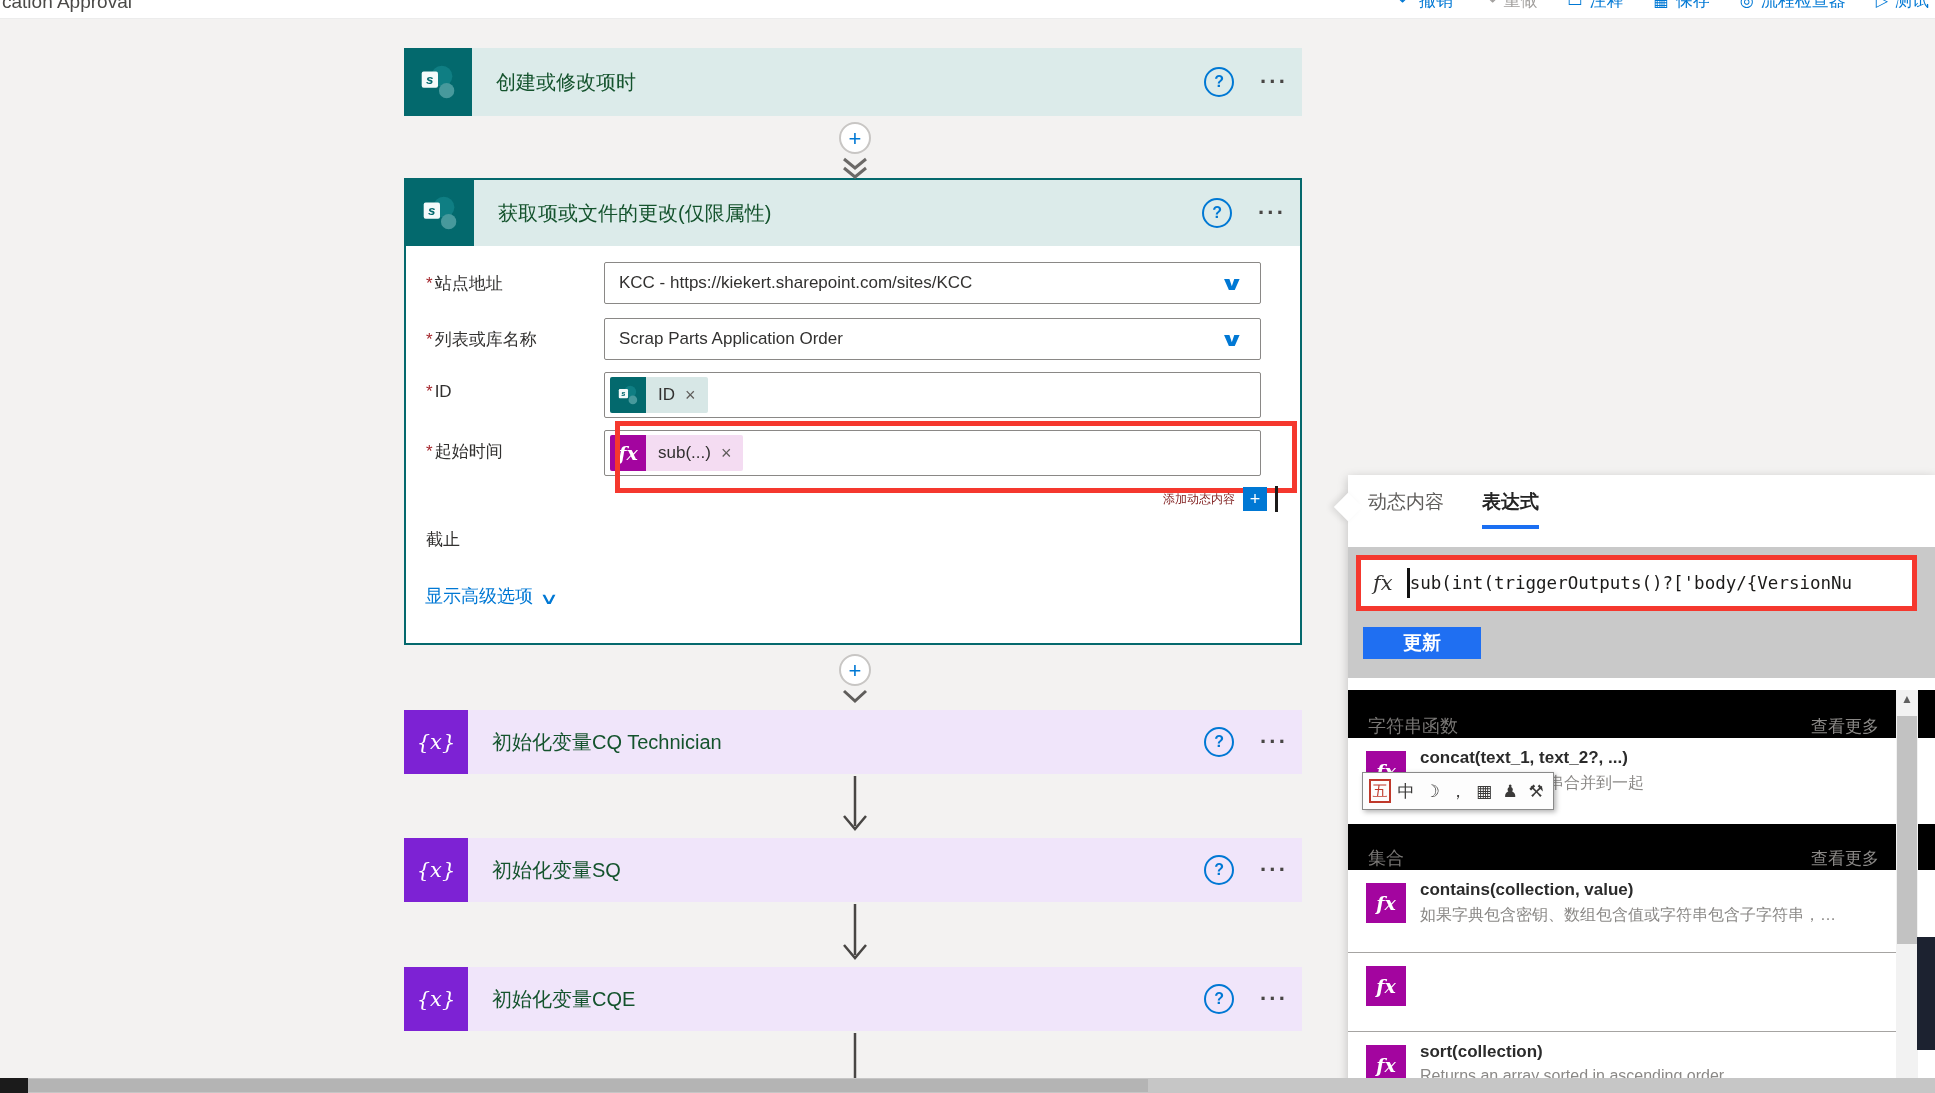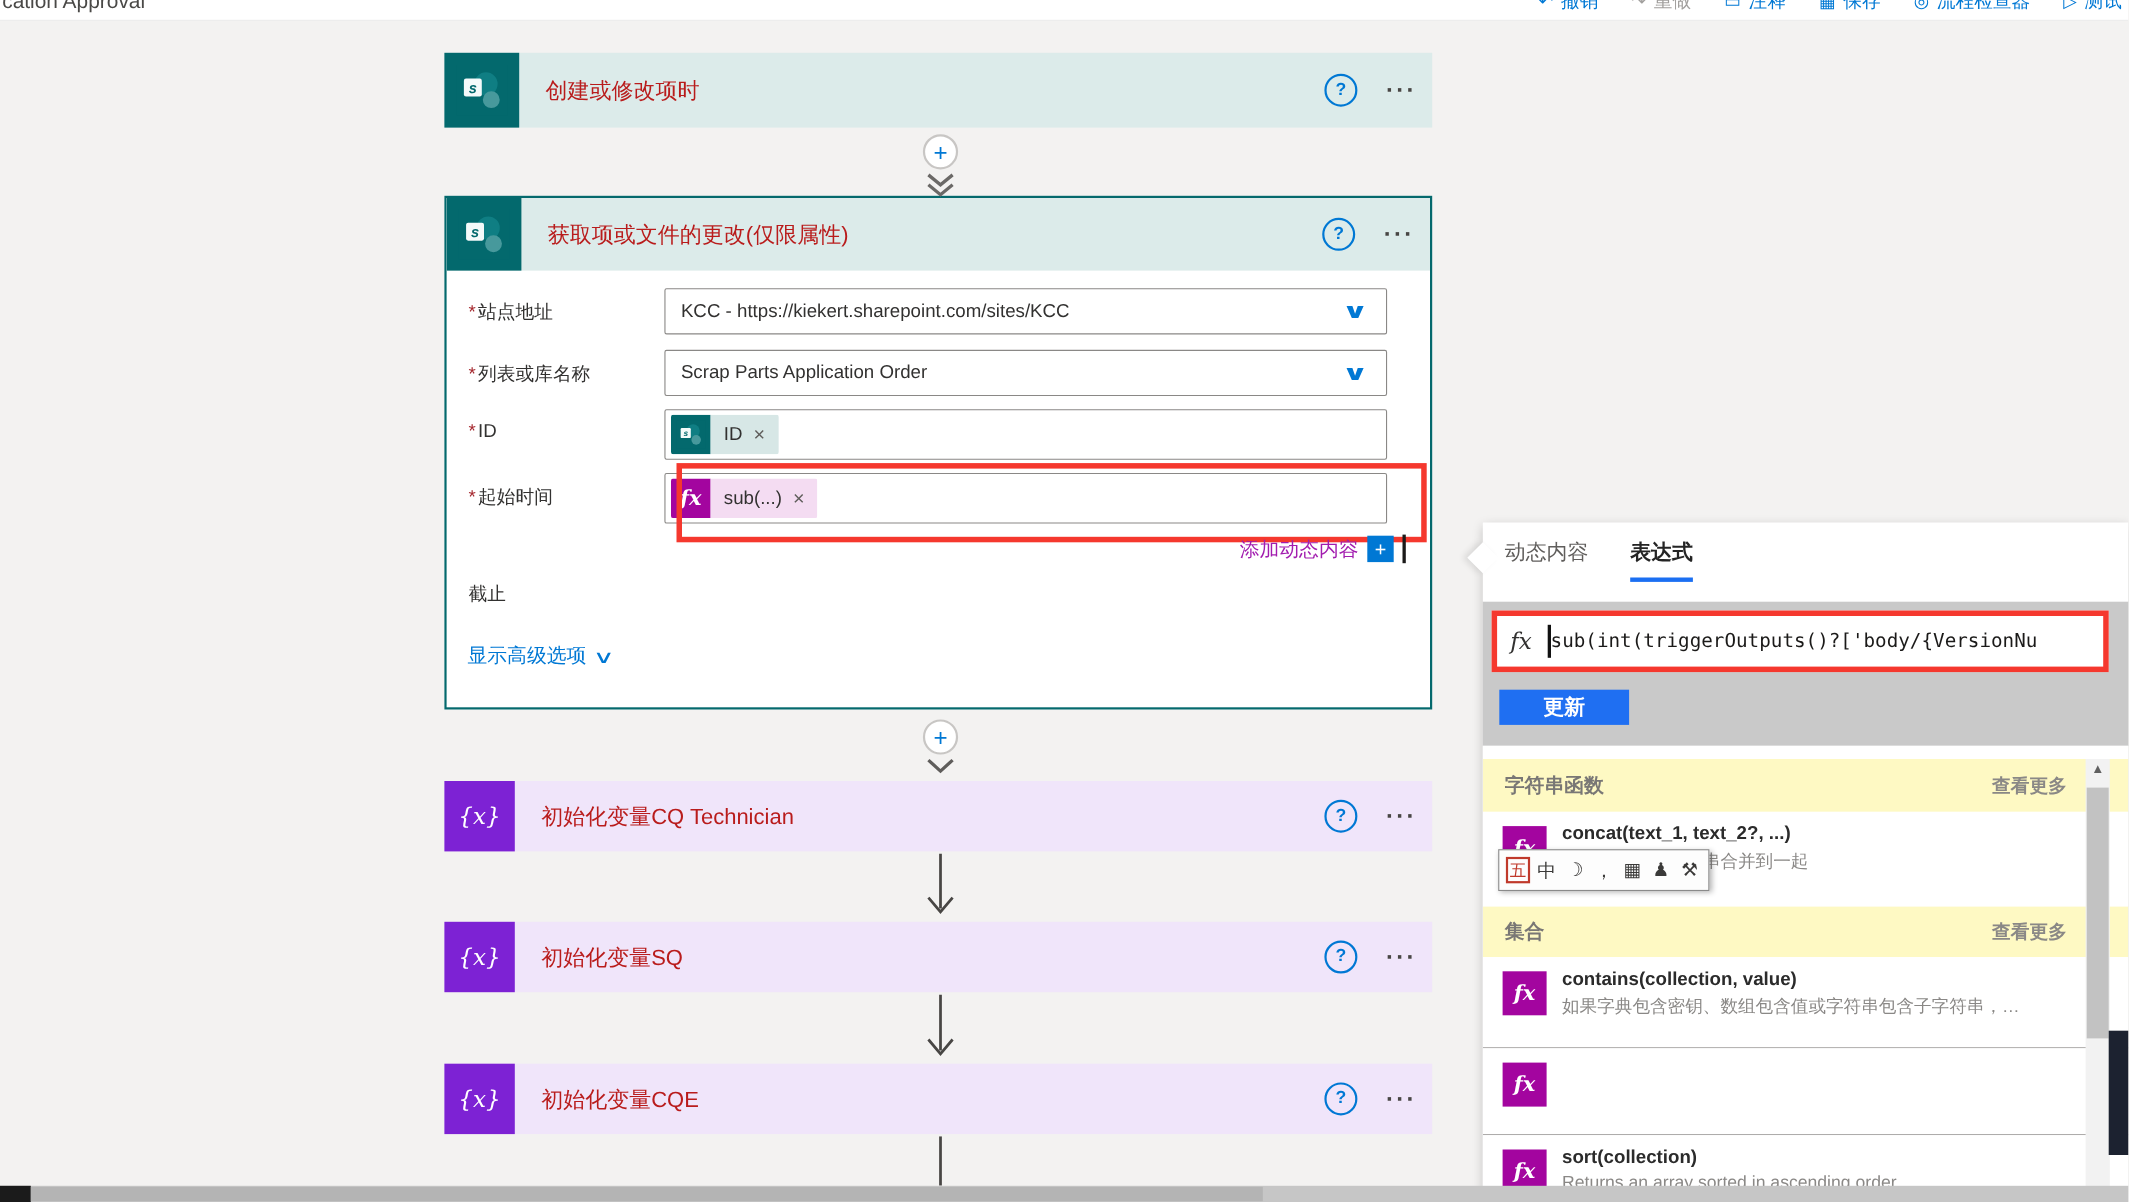--- a/index.html
+++ b/index.html
@@ -13,21 +13,21 @@
     border-bottom:1px solid #ececec;overflow:hidden;z-index:40;}
   .doc-title{position:absolute;left:2px;top:-9px;font-size:19px;color:#4a4947;}
   .toolbar{position:absolute;right:6px;top:-11px;display:flex;gap:30px;align-items:center;}
   .tb-item{display:flex;align-items:center;gap:7px;font-size:17px;color:#0078d4;white-space:nowrap;cursor:pointer;}
   .tb-item.disabled{color:#a19f9d;}
   .tb-icon{font-size:16px;}
   
   .card{position:absolute;left:404px;width:898px;display:flex;align-items:stretch;box-sizing:border-box;cursor:pointer;}
   .card .icon-box{flex:0 0 auto;display:flex;align-items:center;justify-content:center;}
   .card .card-body{flex:1;display:flex;align-items:center;padding:0 14px 0 24px;}
-  .card .card-title{font-size:20px;color:#b91c1c;flex:1;text-align:left;}
+  .card .card-title{font-size:20px;color:#14532d;flex:1;text-align:left;}
   .help-dot{width:26px;height:26px;border:2px solid #0078d4;border-radius:50%;color:#0078d4;
     font-size:16px;font-weight:bold;display:flex;align-items:center;justify-content:center;margin-right:26px;flex:0 0 auto;}
   .help-dot::before{content:"?";}
   .more-dots{color:#484644;font-size:22px;font-weight:bold;letter-spacing:2px;flex:0 0 auto;}
   .more-dots::before{content:"···";}
   
   .trigger-card{top:48px;height:68px;background:#dcebea;}
   .trigger-card .icon-box{width:68px;background:#03696d;}
   
   .action-card{top:178px;height:467px;background:#ffffff;border:2px solid #04696d;}
@@ -52,21 +52,21 @@
   .chip .chip-txt{display:flex;align-items:center;gap:10px;padding:0 12px;font-size:17px;color:#323130;}
   .chip-close::before{content:"×";color:#5f5d5b;font-size:18px;}
   .sp-chip .chip-txt{background:#d7e7e6;}
   .sp-chip .chip-ic{background:#03696d;}
   .fx-chip .chip-txt{background:#f4dcf2;}
   .fx-chip .chip-ic{background:#a3059f;}
   .icon-fx{font-family:"DejaVu Serif","Liberation Serif",serif;font-style:italic;font-weight:bold;color:#fff;font-size:19px;}
   .icon-fx::before{content:"fx";}
   .red-frame{position:absolute;border:5px solid #f5382e;z-index:6;pointer-events:none;}
   .add-dynamic{position:absolute;top:306px;right:22px;display:flex;align-items:center;gap:8px;z-index:7;}
-  .add-dynamic .adlabel{color:#a21caf;font-size:18px;cursor:pointer;}
+  .add-dynamic .adlabel{color:#7f1d1d;font-size:12px;cursor:pointer;}
   .plus-sq{width:24px;height:24px;background:#0078d4;color:#fff;font-size:18px;display:flex;align-items:center;justify-content:center;cursor:pointer;}
   .plus-sq::before{content:"+";}
   .caret-bar{width:3px;height:26px;background:#1b1a19;}
   .adv-link{position:absolute;left:19px;top:404px;color:#0078d4;font-size:18px;display:flex;gap:10px;align-items:flex-end;cursor:pointer;}
   .adv-chev{color:#0078d4;font-size:16px;transform:scaleX(1.7);}
   .adv-chev::before{content:"∨";}
   
   .var-card{height:64px;background:#f0e5fa;}
   .var-card .icon-box{width:64px;background:#7d22d4;}
   .icon-varx{color:#fff;font-size:21px;font-style:italic;font-family:"DejaVu Serif","Liberation Serif",serif;}
@@ -91,21 +91,21 @@
     box-sizing:border-box;display:flex;align-items:center;overflow:hidden;}
   .expr-fx{font-family:"DejaVu Serif","Liberation Serif",serif;font-style:italic;font-size:21px;color:#323130;
     padding:0 14px 0 12px;flex:0 0 auto;}
   .expr-fx::before{content:"fx";}
   .expr-caret{width:3px;height:30px;background:#111;flex:0 0 auto;}
   .expr-text{font-family:"DejaVu Sans Mono","Liberation Mono",monospace;font-size:17.5px;color:#1b1a19;
     white-space:nowrap;overflow:hidden;flex:1;}
   .update-btn{position:absolute;left:15px;top:80px;width:118px;height:32px;background:#1f6ff2;color:#fff;
     border:none;font-size:19px;font-weight:bold;font-family:inherit;cursor:pointer;}
   .fn-list{position:absolute;left:0;top:203px;width:100%;height:415px;background:#fff;overflow:hidden;}
-  .sec-head{height:48px;background:#fef9c3;display:flex;align-items:center;justify-content:space-between;padding:0 56px 0 20px;font-weight:bold;}
+  .sec-head{height:48px;background:#000000;display:flex;align-items:flex-end;justify-content:space-between;padding:0 56px 0 20px;}
   .sec-title{font-size:18px;color:#797775;}
   .see-more{font-size:17px;color:#8a8886;cursor:pointer;}
   .fn-row{position:relative;display:flex;gap:14px;padding:10px 56px 10px 18px;align-items:flex-start;cursor:pointer;background:#fff;}
   .fn-row.divided{border-bottom:1px solid #a6a4a2;}
   .fn-ic{flex:0 0 40px;width:40px;height:40px;background:#a3059f;display:flex;align-items:center;justify-content:center;margin-top:3px;}
   .fn-texts{flex:1;min-width:0;}
   .fn-sig{font-size:17px;font-weight:bold;color:#2b2b2b;white-space:nowrap;overflow:hidden;}
   .fn-desc{font-size:16px;color:#8a8886;margin-top:5px;white-space:nowrap;overflow:hidden;}
   .list-gap{height:12px;background:#fff;}
   

